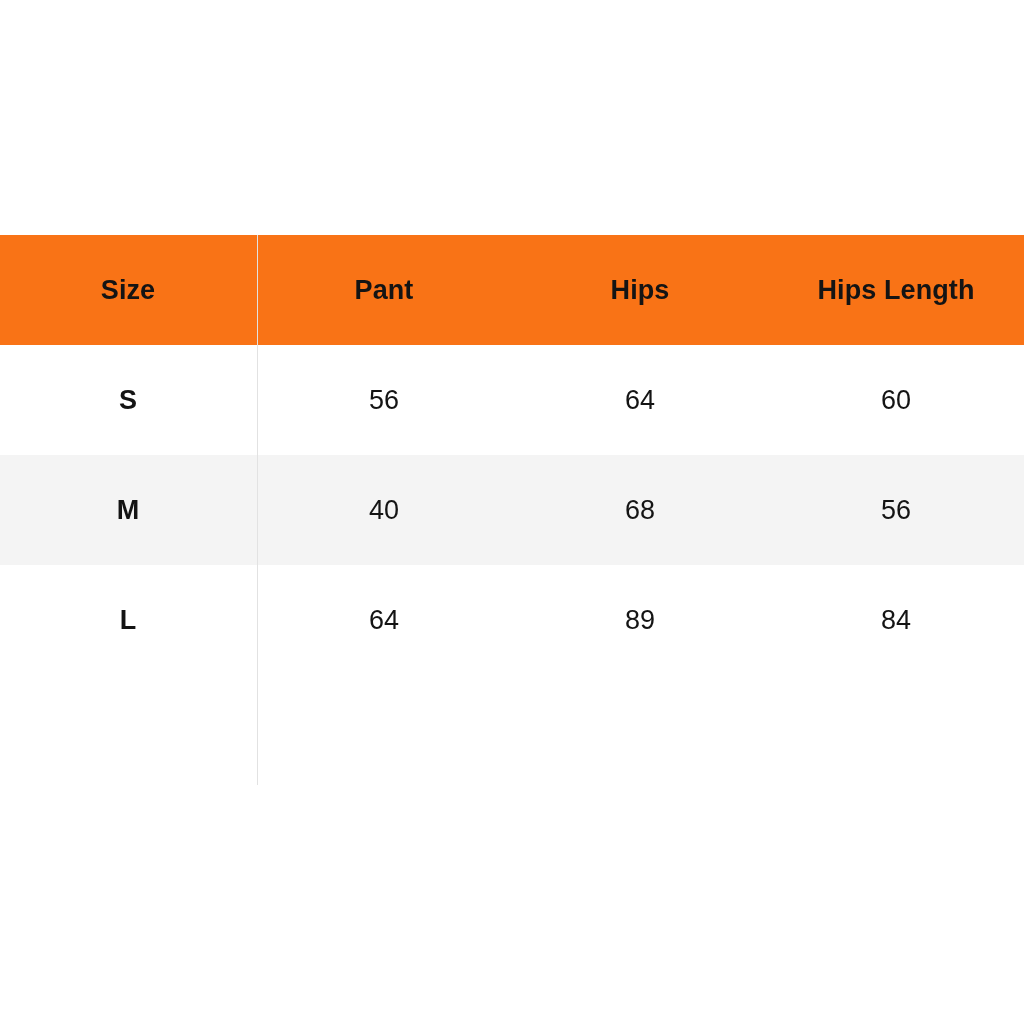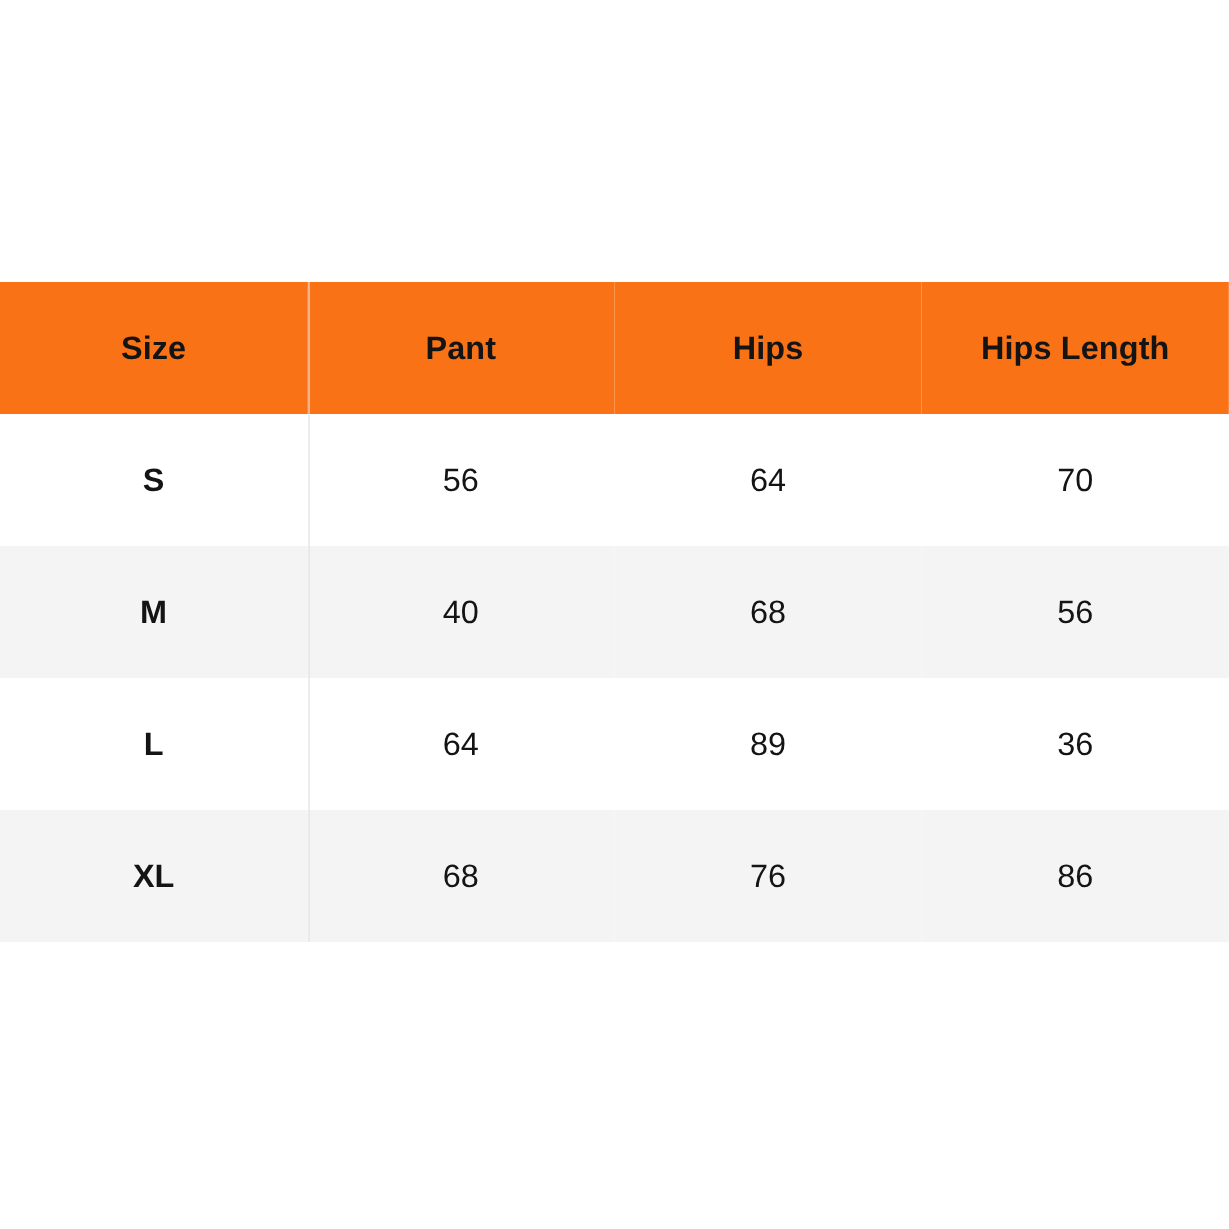--- a/index.html
+++ b/index.html
@@ -101,39 +101,33 @@
           <th>Pant</th>
           <th>Hips</th>
           <th>Hips Length</th>
         </tr>
       </thead>
       <tbody>
         <tr class="row-odd">
           <td class="col-size">S</td>
           <td>56</td>
           <td>64</td>
-          <td>70</td>
+          <td>60</td>
         </tr>
         <tr class="row-even">
           <td class="col-size">M</td>
           <td>40</td>
           <td>68</td>
           <td>56</td>
         </tr>
         <tr class="row-odd">
           <td class="col-size">L</td>
           <td>64</td>
           <td>89</td>
-          <td>36</td>
-        </tr>
-        <tr class="row-even">
-          <td class="col-size">XL</td>
-          <td>68</td>
-          <td>76</td>
-          <td>86</td>
+          <td>84</td>
         </tr>
       </tbody>
     </table>
   </div>
 
   <div class="divider"></div>
 
 </div>
 
 </body></html>

